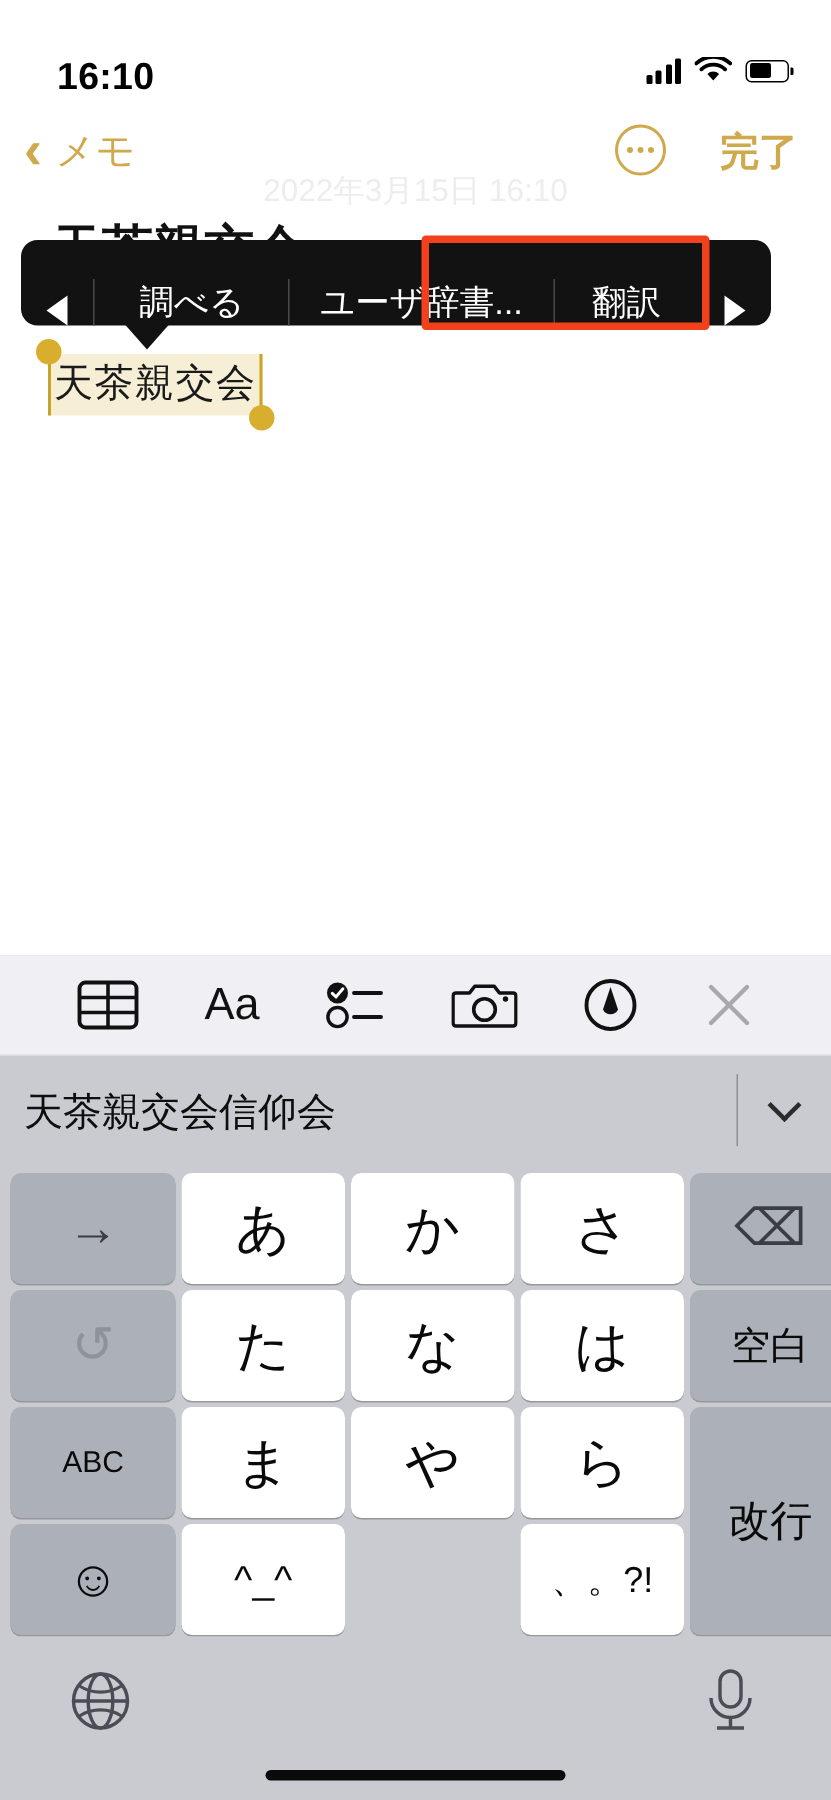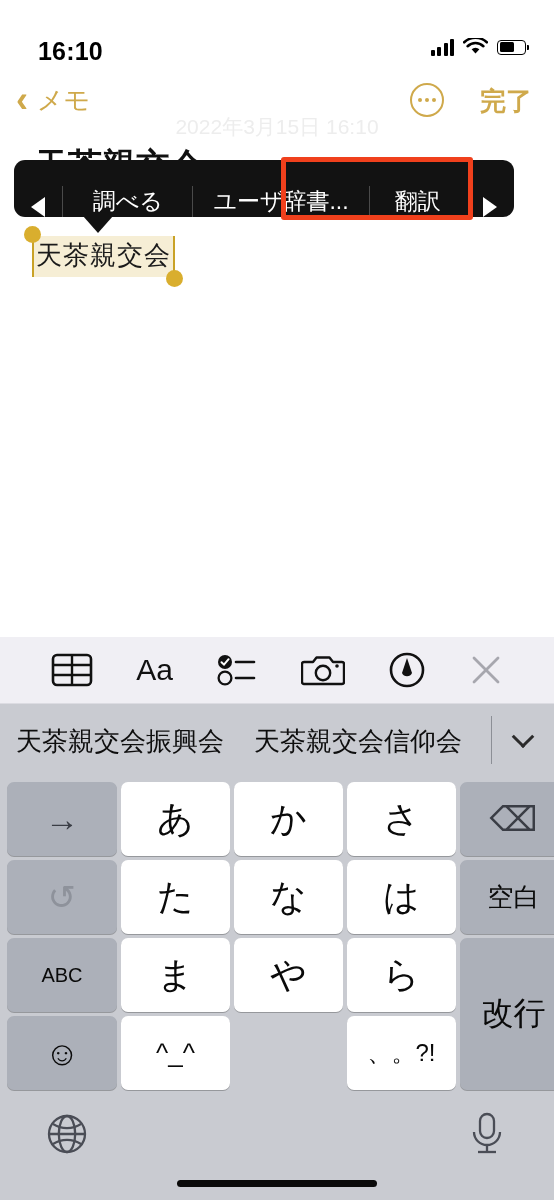--- a/index.html
+++ b/index.html
@@ -331,21 +331,20 @@
       </div>
       <div class="kb-tool">
         <svg width="34" height="34" viewBox="0 0 34 34">
           <line x1="5" y1="5" x2="29" y2="29" stroke="#A7A7AE" stroke-width="2.8" stroke-linecap="round"></line>
           <line x1="29" y1="5" x2="5" y2="29" stroke="#A7A7AE" stroke-width="2.8" stroke-linecap="round"></line>
         </svg>
       </div>
     </div>
 
     <div id="prediction-bar">
-      <div class="prediction" id="prediction-1">天茶親交会振興会</div>
       <div class="prediction" id="prediction-2">天茶親交会信仰会</div>
       <div id="prediction-divider"></div>
       <div id="prediction-expand">
           <span class="chev-down"></span>
         </div>
     </div>
 
     <div id="key-grid">
         <div class="key gray" style="left: 7px; top: 4px; width: 110px; height: 74px;">
           <span style="font-size: 34px; color: rgb(58, 61, 69);">→</span>
@@ -383,21 +382,21 @@
         <div class="key white" style="left: 121px; top: 160px; width: 109px; height: 74px;">
           <span>ま</span>
         </div>
         <div class="key white" style="left: 234px; top: 160px; width: 109px; height: 74px;">
           <span>や</span>
         </div>
         <div class="key white" style="left: 347px; top: 160px; width: 109px; height: 74px;">
           <span>ら</span>
         </div>
         <div class="key gray" style="left: 460px; top: 160px; width: 107px; height: 152px;">
-          <span style="font-size: 32px;">改行</span>
+          <span style="font-size: 28px;">改行</span>
         </div>
         <div class="key gray" style="left: 7px; top: 238px; width: 110px; height: 74px;">
           <span style="font-size: 34px;">☺</span>
         </div>
         <div class="key white" style="left: 121px; top: 238px; width: 109px; height: 74px;">
           <span style="font-size: 26px;">^_^</span>
         </div>
         <div class="key white" style="left: 347px; top: 238px; width: 109px; height: 74px;">
           <span style="font-size: 24px;">、。?!</span>
         </div>

